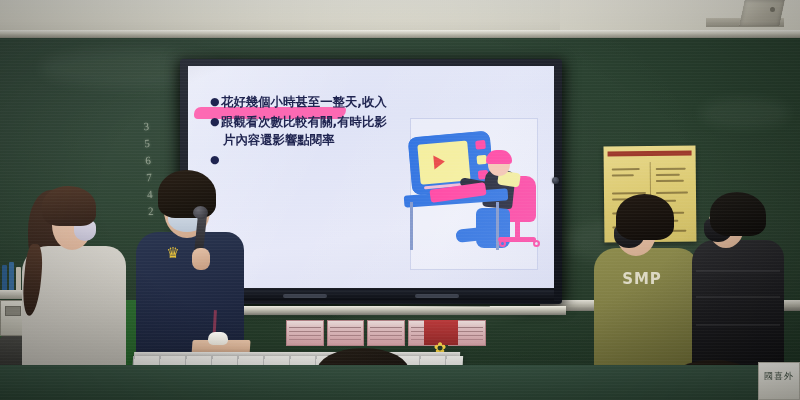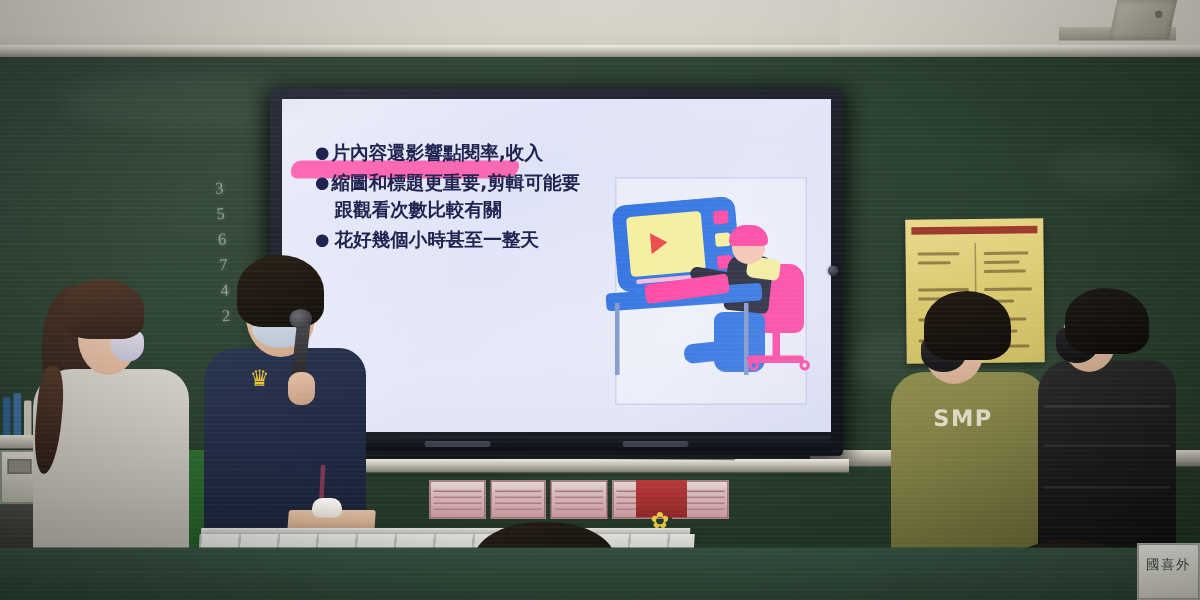--- a/index.html
+++ b/index.html
@@ -572,34 +572,33 @@
   <div class="tv-frame">
     <div class="tv-screen">
 
       <div class="slide">
         <div class="title-highlight"></div>
 
         <div class="bullets">
           <div class="bullet">
             <span class="dot">●</span>
             <span class="btxt">
-              <span>片內容還影響點閱率,收入</span>
+              <span>花好幾個小時甚至一整天,收入</span>
             </span>
           </div>
           <div class="bullet">
             <span class="dot">●</span>
             <span class="btxt">
-              <span>縮圖和標題更重要,剪輯可能要</span>
-              <span class="l2">跟觀看次數比較有關</span>
+              <span>跟觀看次數比較有關,有時比影</span>
+              <span class="l2">片內容還影響點閱率</span>
             </span>
           </div>
           <div class="bullet">
             <span class="dot">●</span>
             <span class="btxt">
-              <span class="l2">花好幾個小時甚至一整天</span>
             </span>
           </div>
         </div>
 
         
         <div class="illus">
           <div class="il-card"></div>
           <div class="il-monitor">
             <div class="il-scr"></div>
             <div class="il-play"></div>

